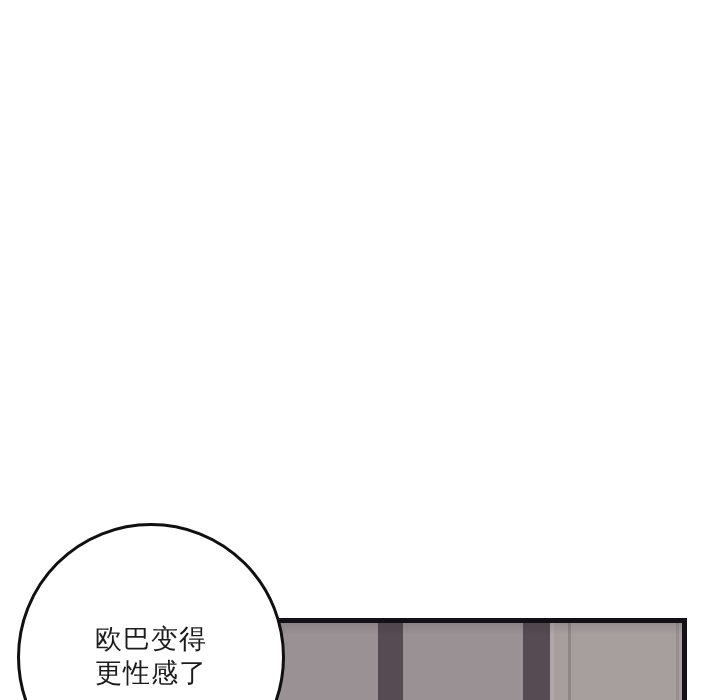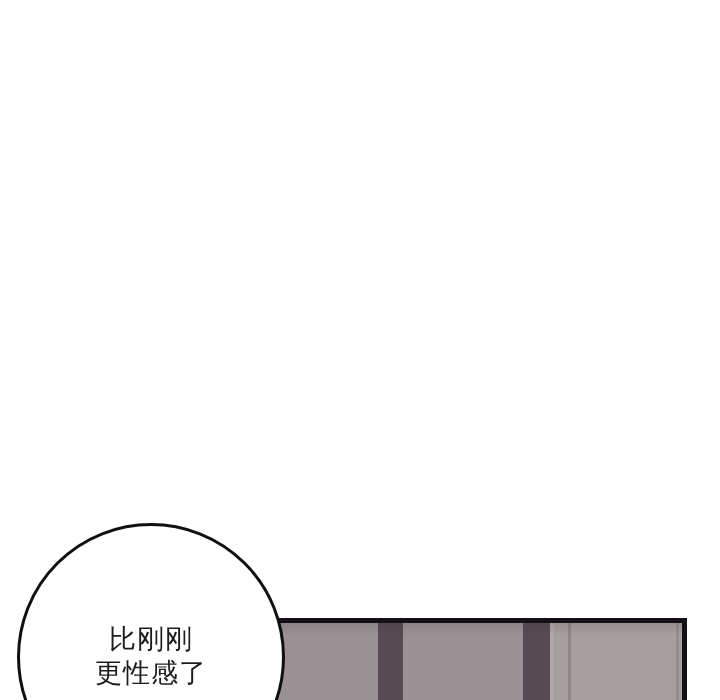--- a/index.html
+++ b/index.html
@@ -83,17 +83,17 @@
     <div class="wall wall-b"></div>
     <div class="pillar-2"></div>
     <div class="wall wall-c">
       <div class="seam seam-1"></div>
       <div class="seam seam-2"></div>
     </div>
   </div>
 
   <div class="bubble"></div>
   <div class="bubble-text">
-    <div>比刚刚</div>
+    <div>欧巴变得</div>
     <div>更性感了</div>
   </div>
 
 </div>
 
 </body></html>

